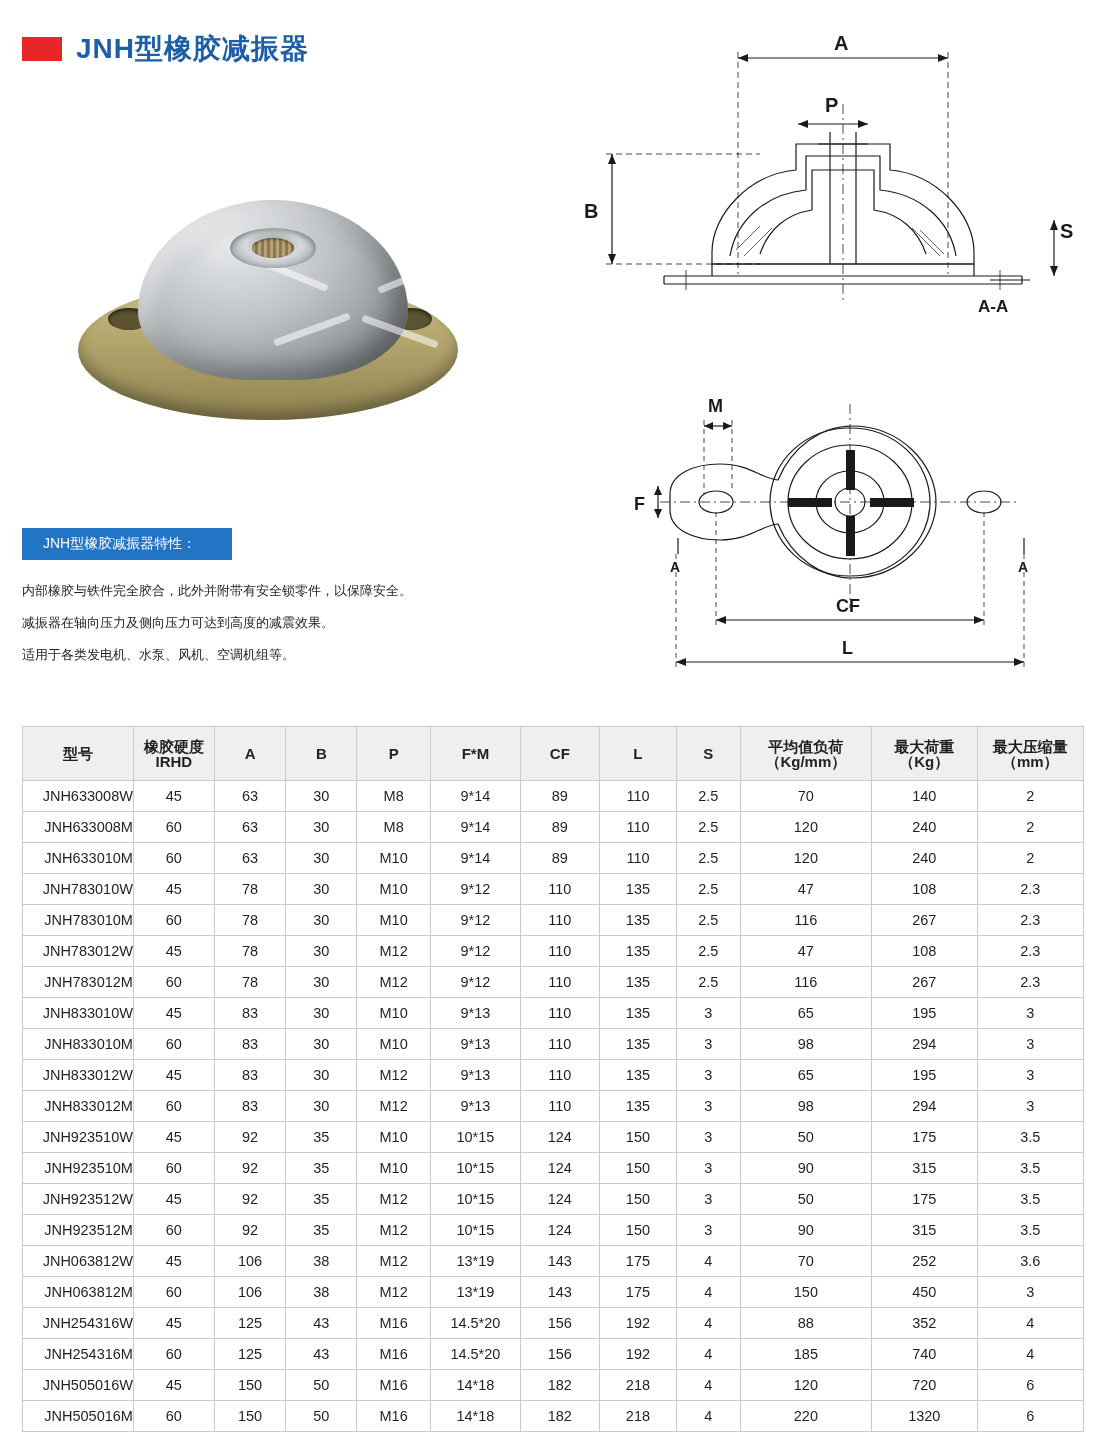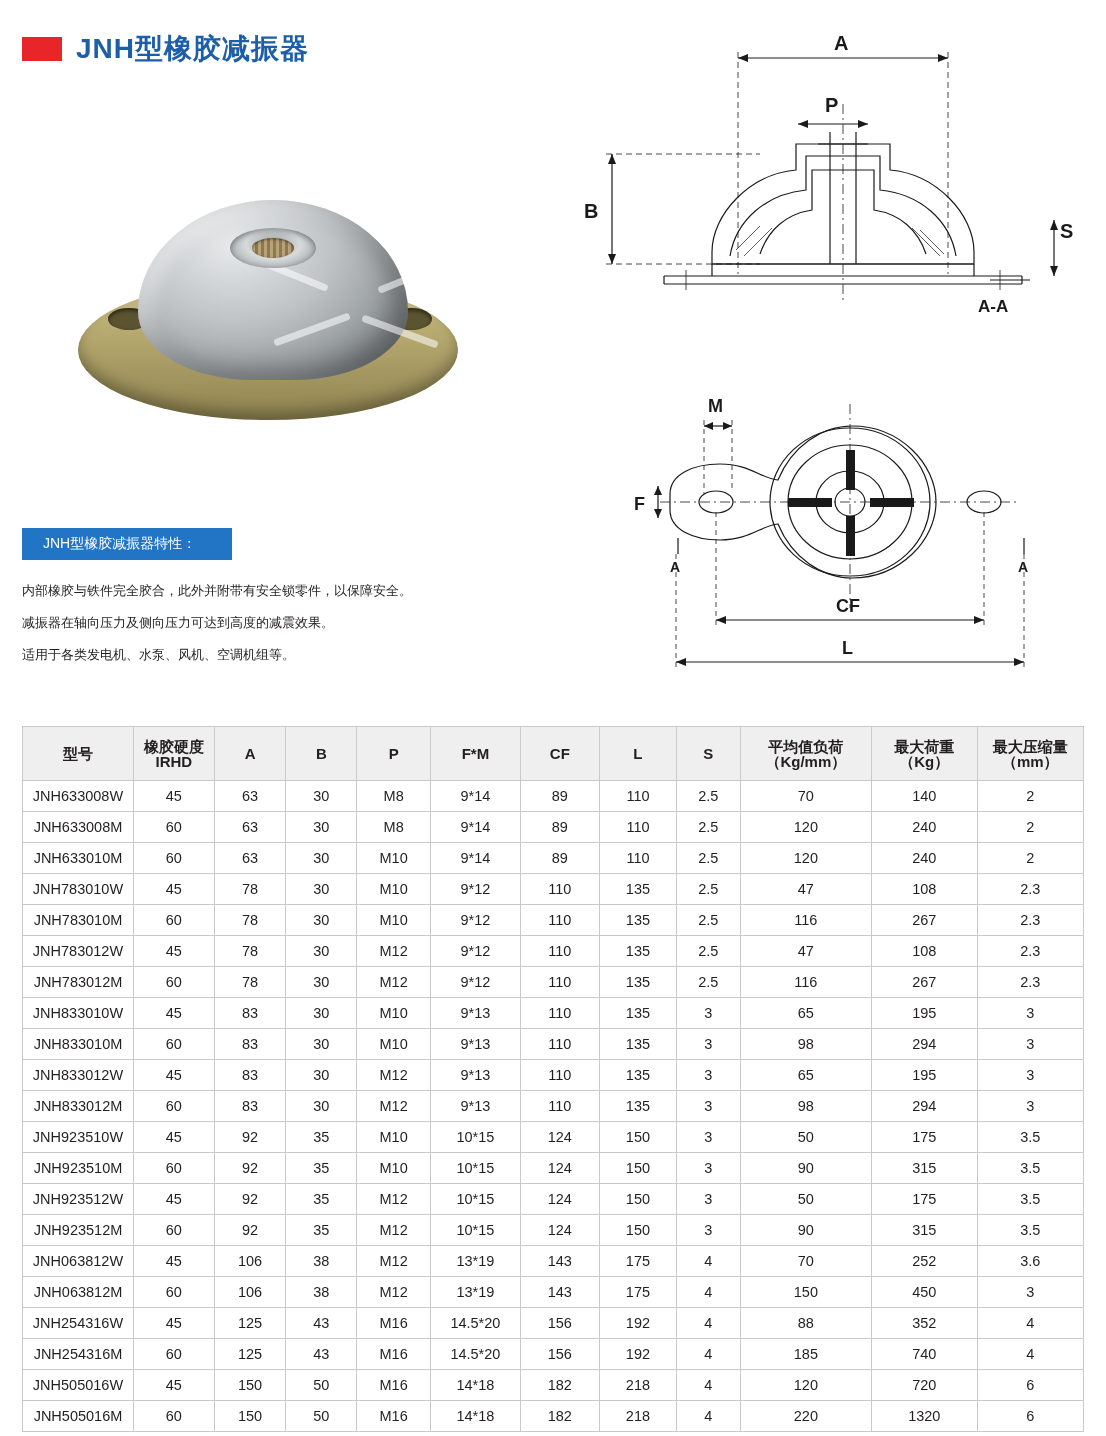--- a/index.html
+++ b/index.html
@@ -103,21 +103,21 @@
   }
   table.spec thead th {
     background: #efefef;
     height: 54px;
     font-weight: bold;
     font-size: 15px;
   }
   table.spec thead th .two-line { display: block; }
   table.spec tbody tr:nth-child(odd) { background: #ffffff; }
   table.spec tbody tr:nth-child(even) { background: #ffffff; }
-  table.spec tbody td:first-child { font-size: 14.5px; }
+  table.spec tbody td:first-child { font-size: 14.5px; text-align: right; }
   .c0 { width: 112px; }
   .c1 { width: 82px; }
   .c2, .c3 { width: 74px; }
   .c4 { width: 76px; }
   .c5 { width: 92px; }
   .c6 { width: 82px; }
   .c7 { width: 80px; }
   .c8 { width: 66px; }
   .c9 { width: 134px; }
   .c10 { width: 108px; }

